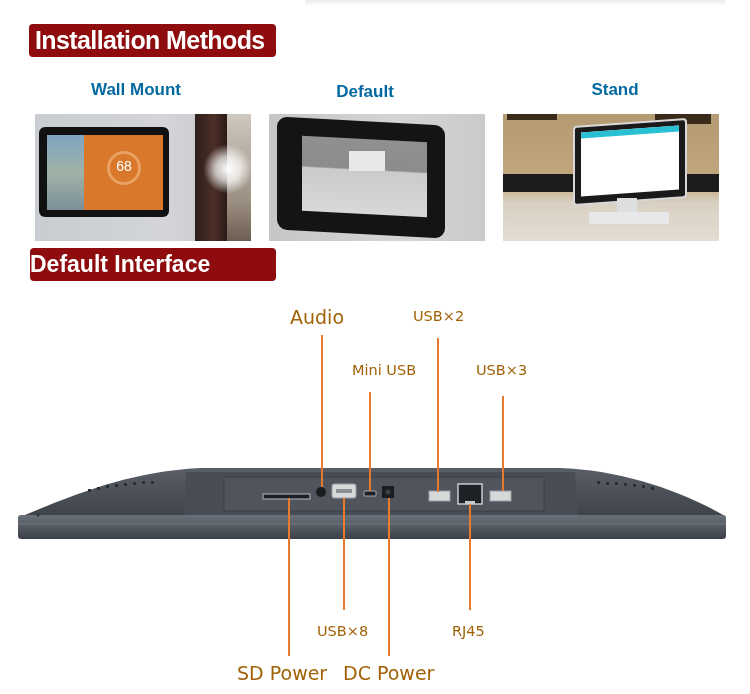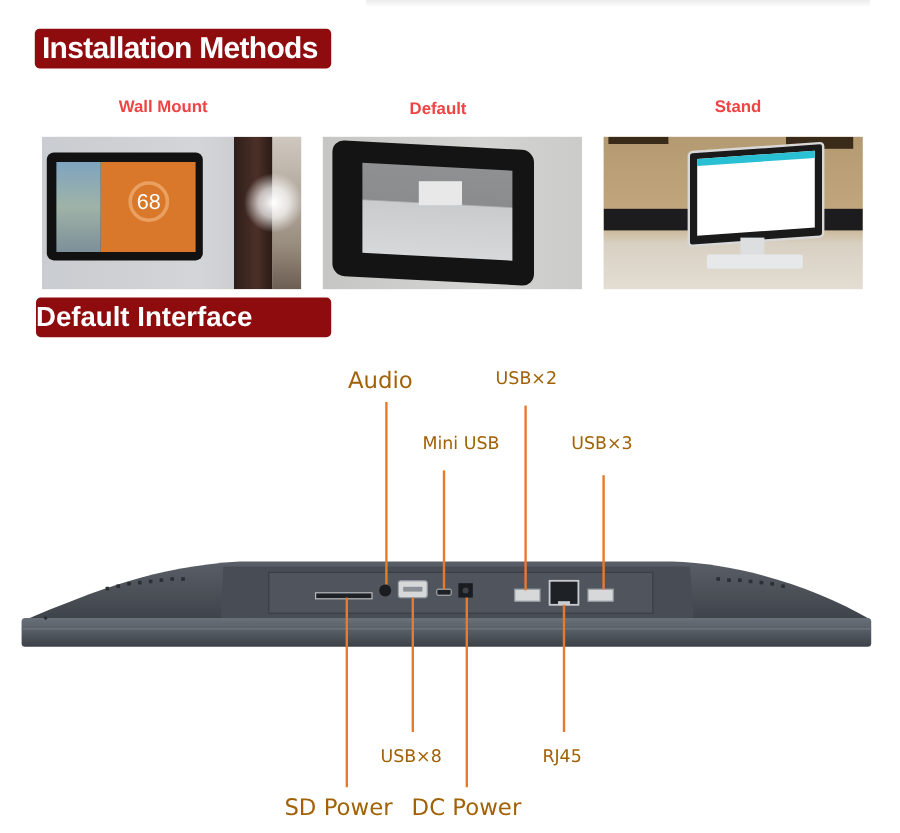--- a/index.html
+++ b/index.html
@@ -15,33 +15,33 @@
     position: absolute; background: #8e0b0e; color: #ffffff;
     border-radius: 4px; font-weight: bold; white-space: nowrap;
     font-family: "Liberation Sans", sans-serif;
   }
   .banner-install { left: 29px; top: 24px; width: 247px; height: 33px;
     font-size: 25px; line-height: 33px; padding-left: 6px; letter-spacing: -0.6px; }
   .banner-default { left: 30px; top: 248px; width: 246px; height: 33px;
     font-size: 23px; line-height: 33px; }
 
   .method-label {
-    position: absolute; font-weight: bold; font-size: 14px; color: #ef4444;
+    position: absolute; font-weight: bold; font-size: 17px; color: #0369a1;
     text-align: center; width: 216px;
   }
 
   .photo { position: absolute; width: 216px; height: 127px; overflow: hidden; }
 
   
   .wall { left: 35px; top: 114px; background: linear-gradient(90deg, #c9ccd0 0%, #d3d5d8 60%, #bfc1c4 100%); }
   .wall .panel-frame { position: absolute; left: 4px; top: 13px; width: 130px; height: 90px; background: #111; border-radius: 6px; }
   .wall .screen-left { position: absolute; left: 12px; top: 21px; width: 37px; height: 75px; background: linear-gradient(#7fa4c0, #9fb3a7 50%, #7d8f99); }
   .wall .screen-right { position: absolute; left: 49px; top: 21px; width: 79px; height: 75px; background: #d9782a; }
   .wall .ring { position: absolute; left: 72px; top: 37px; width: 34px; height: 34px; border-radius: 50%; border: 3px solid #e9a060; }
-  .wall .temp { position: absolute; left: 72px; top: 44px; width: 34px; text-align: center; color: #fff; font-size: 18px; font-family: "Liberation Sans", sans-serif; }
+  .wall .temp { position: absolute; left: 72px; top: 44px; width: 34px; text-align: center; color: #fff; font-size: 14px; font-family: "Liberation Sans", sans-serif; }
   .wall .door { position: absolute; left: 160px; top: 0; width: 32px; height: 127px; background: linear-gradient(90deg, #2e1e1a, #4c3028 60%, #2a1a16); }
   .wall .room { position: absolute; left: 192px; top: 0; width: 24px; height: 127px; background: linear-gradient(#cfc8bf, #9a8e80 70%, #6c5e52); }
   .wall .glow { position: absolute; left: 168px; top: 30px; width: 50px; height: 50px; border-radius: 50%; background: radial-gradient(#ffffff 0%, rgba(255,255,255,0.7) 35%, rgba(255,255,255,0) 70%); }
 
   
   .embedded { left: 269px; top: 114px; background: linear-gradient(90deg, #c6c6c4, #d4d4d2 60%, #cbcbc9); }
   .embedded .bezel { position: absolute; left: 8px; top: 7px; width: 168px; height: 113px; background: #141414; border-radius: 10px; transform: skewY(3deg); }
   .embedded .screen { position: absolute; left: 33px; top: 25px; width: 125px; height: 75px; background: linear-gradient(#8e9092 0%, #8a8c8e 40%, #c9cbcd 42%, #d6d8da 100%); transform: skewY(3deg); }
   .embedded .dialog { position: absolute; left: 80px; top: 37px; width: 36px; height: 20px; background: #e8e8e8; }
 

